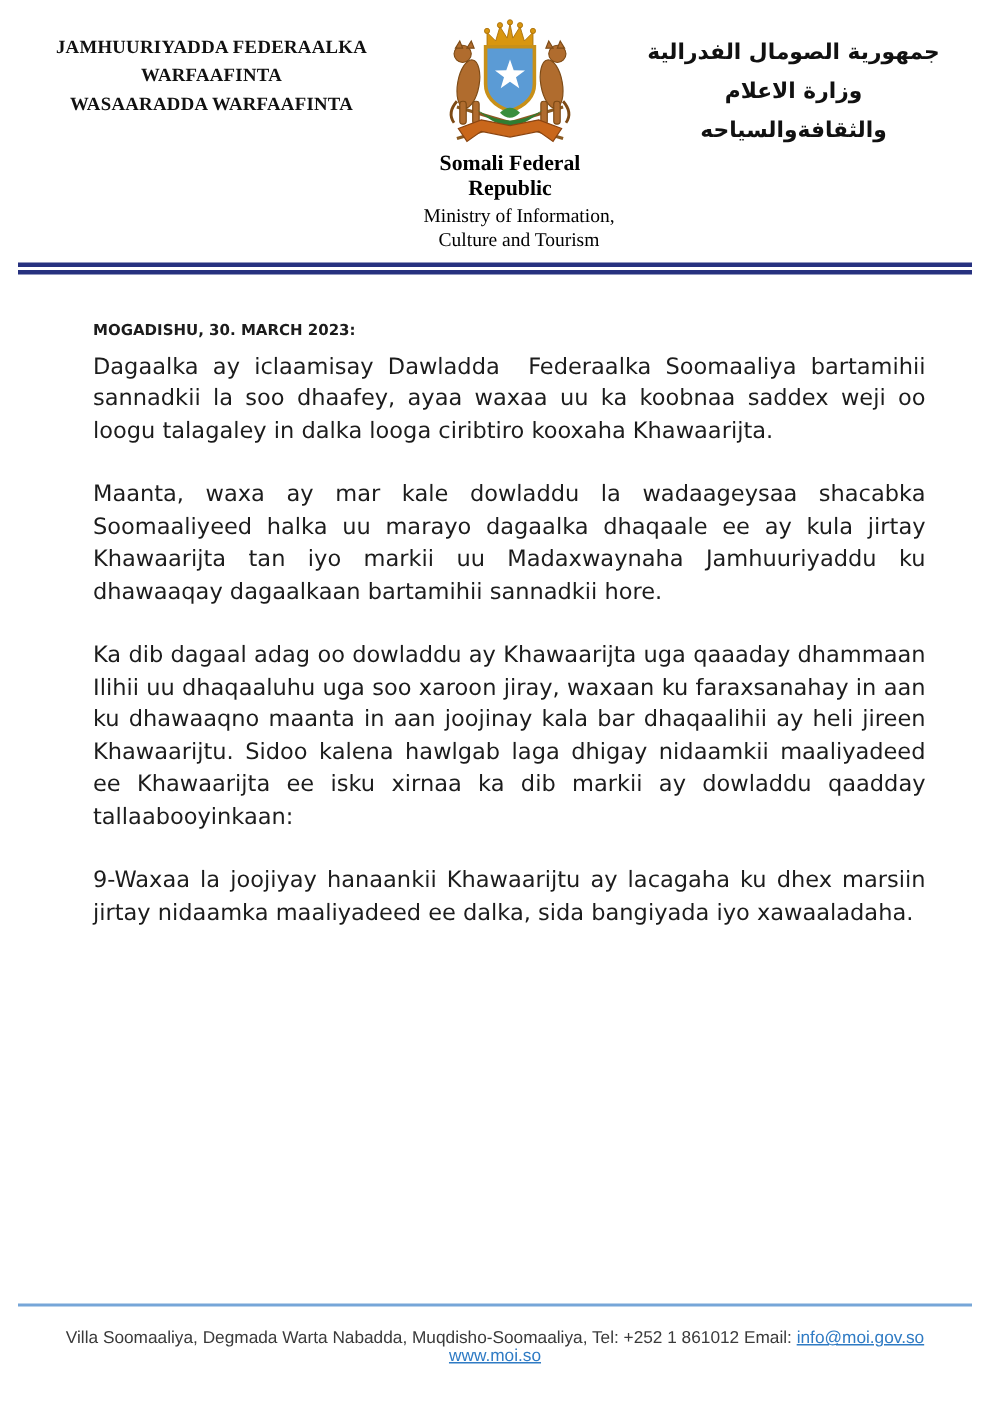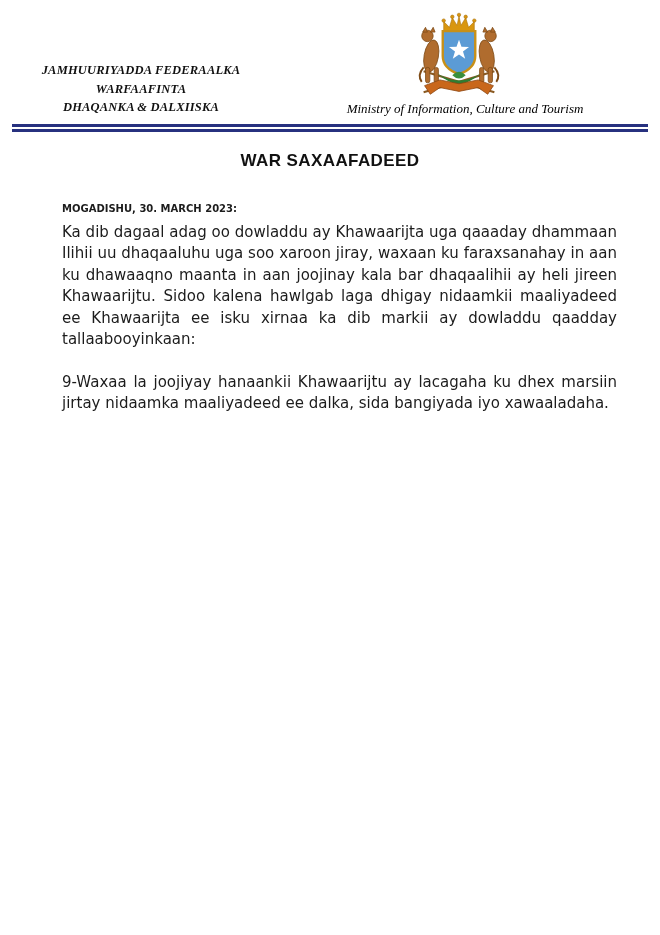--- a/index.html
+++ b/index.html
@@ -9,23 +9,22 @@
     height: 935px;
     background: #ffffff;
     font-family: "DejaVu Sans", sans-serif;
     color: #1c1c1c;
     overflow: hidden;
   }
 
   
   .header {
     display: flex;
-    align-items: flex-end;
+    align-items: flex-start;
     padding: 12px 12px 0 12px;
-    font-style: italic;
   }
   .hdr-left {
     width: 258px;
     padding-top: 10px;
     text-align: center;
     font-family: "Liberation Serif", serif;
     font-weight: bold;
     font-size: 12.5px;
     line-height: 1.5;
     letter-spacing: 0.2px;
@@ -118,21 +117,21 @@
 </head>
 <body>
 
 <div class="page">
 
   <div class="header">
 
     <div class="hdr-left">
       <div>JAMHUURIYADDA FEDERAALKA</div>
       <div>WARFAAFINTA</div>
-      <div>DHAQANKA &amp; DALXIISKA</div>
+      <div>WASAARADDA WARFAAFINTA</div>
     </div>
 
     <div class="hdr-center">
       <svg class="emblem-svg" width="96" height="88" viewBox="0 0 100 92" aria-hidden="true">
 
         <g stroke="#8a5a22" stroke-width="2.2">
           <line x1="13" y1="84" x2="87" y2="62"></line>
           <line x1="13" y1="62" x2="87" y2="84"></line>
         </g>
 
@@ -169,29 +168,41 @@
 
         <polygon fill="#ffffff" points="50,29 52.59,36.44 60.46,36.6 54.18,41.36 56.47,48.9 50,44.4 43.53,48.9 45.82,41.36 39.54,36.6 47.41,36.44"></polygon>
 
         <g fill="#2f7d32">
           <path d="M27,64 Q50,79 73,64 Q60,75 50,76 Q40,75 27,64 Z"></path>
           <path d="M43,66 Q50,59 57,66 Q50,73 43,66 Z" fill="#3a8f3e"></path>
         </g>
 
         <path d="M14,77 L30,71 L50,75 L70,71 L86,77 L80,86 L70,79 L50,83 L30,79 L20,86 Z" fill="#c9671b" stroke="#8a4410" stroke-width="0.8"></path>
       </svg>
+      <div class="center-title">Somali Federal Republic</div>
       <div class="center-sub">Ministry of Information, Culture and Tourism</div>
     </div>
 
+    <div class="hdr-right">
+      <div>جمهورية الصومال الفدرالية</div>
+      <div>وزارة الاعلام</div>
+      <div>والثقافةوالسياحه</div>
+    </div>
   </div>
 
   <div class="header-rule"></div>
 
-  <div class="doc-title">WAR SAXAAFADEED</div>
 
   <div class="content">
     <p class="dateline">MOGADISHU, 30. MARCH 2023:</p>
+    <p class="para">Dagaalka ay iclaamisay Dawladda&nbsp; Federaalka Soomaaliya bartamihii sannadkii la soo dhaafey, ayaa waxaa uu ka koobnaa saddex weji oo loogu talagaley in dalka looga ciribtiro kooxaha Khawaarijta.</p>
+    <p class="para">Maanta, waxa ay mar kale dowladdu la wadaageysaa shacabka Soomaaliyeed halka uu marayo dagaalka dhaqaale ee ay kula jirtay Khawaarijta tan iyo markii uu Madaxwaynaha Jamhuuriyaddu ku dhawaaqay dagaalkaan bartamihii sannadkii hore.</p>
     <p class="para">Ka dib dagaal adag oo dowladdu ay Khawaarijta uga qaaaday dhammaan Ilihii uu dhaqaaluhu uga soo xaroon jiray, waxaan ku faraxsanahay in aan ku dhawaaqno maanta in aan joojinay kala bar dhaqaalihii ay heli jireen Khawaarijtu. Sidoo kalena hawlgab laga dhigay nidaamkii maaliyadeed ee Khawaarijta ee isku xirnaa ka dib markii ay dowladdu qaadday tallaabooyinkaan:</p>
     <p class="para">9-Waxaa la joojiyay hanaankii Khawaarijtu ay lacagaha ku dhex marsiin jirtay nidaamka maaliyadeed ee dalka, sida bangiyada iyo xawaaladaha.</p>
   </div>
 
+  <div class="footer">
+    <span>Villa Soomaaliya, Degmada Warta Nabadda, Muqdisho-Soomaaliya, Tel: +252 1 861012 Email:</span>
+    <a>info@moi.gov.so</a>
+    <a>www.moi.so</a>
+  </div>
 
 </div>
 
 </body></html>

